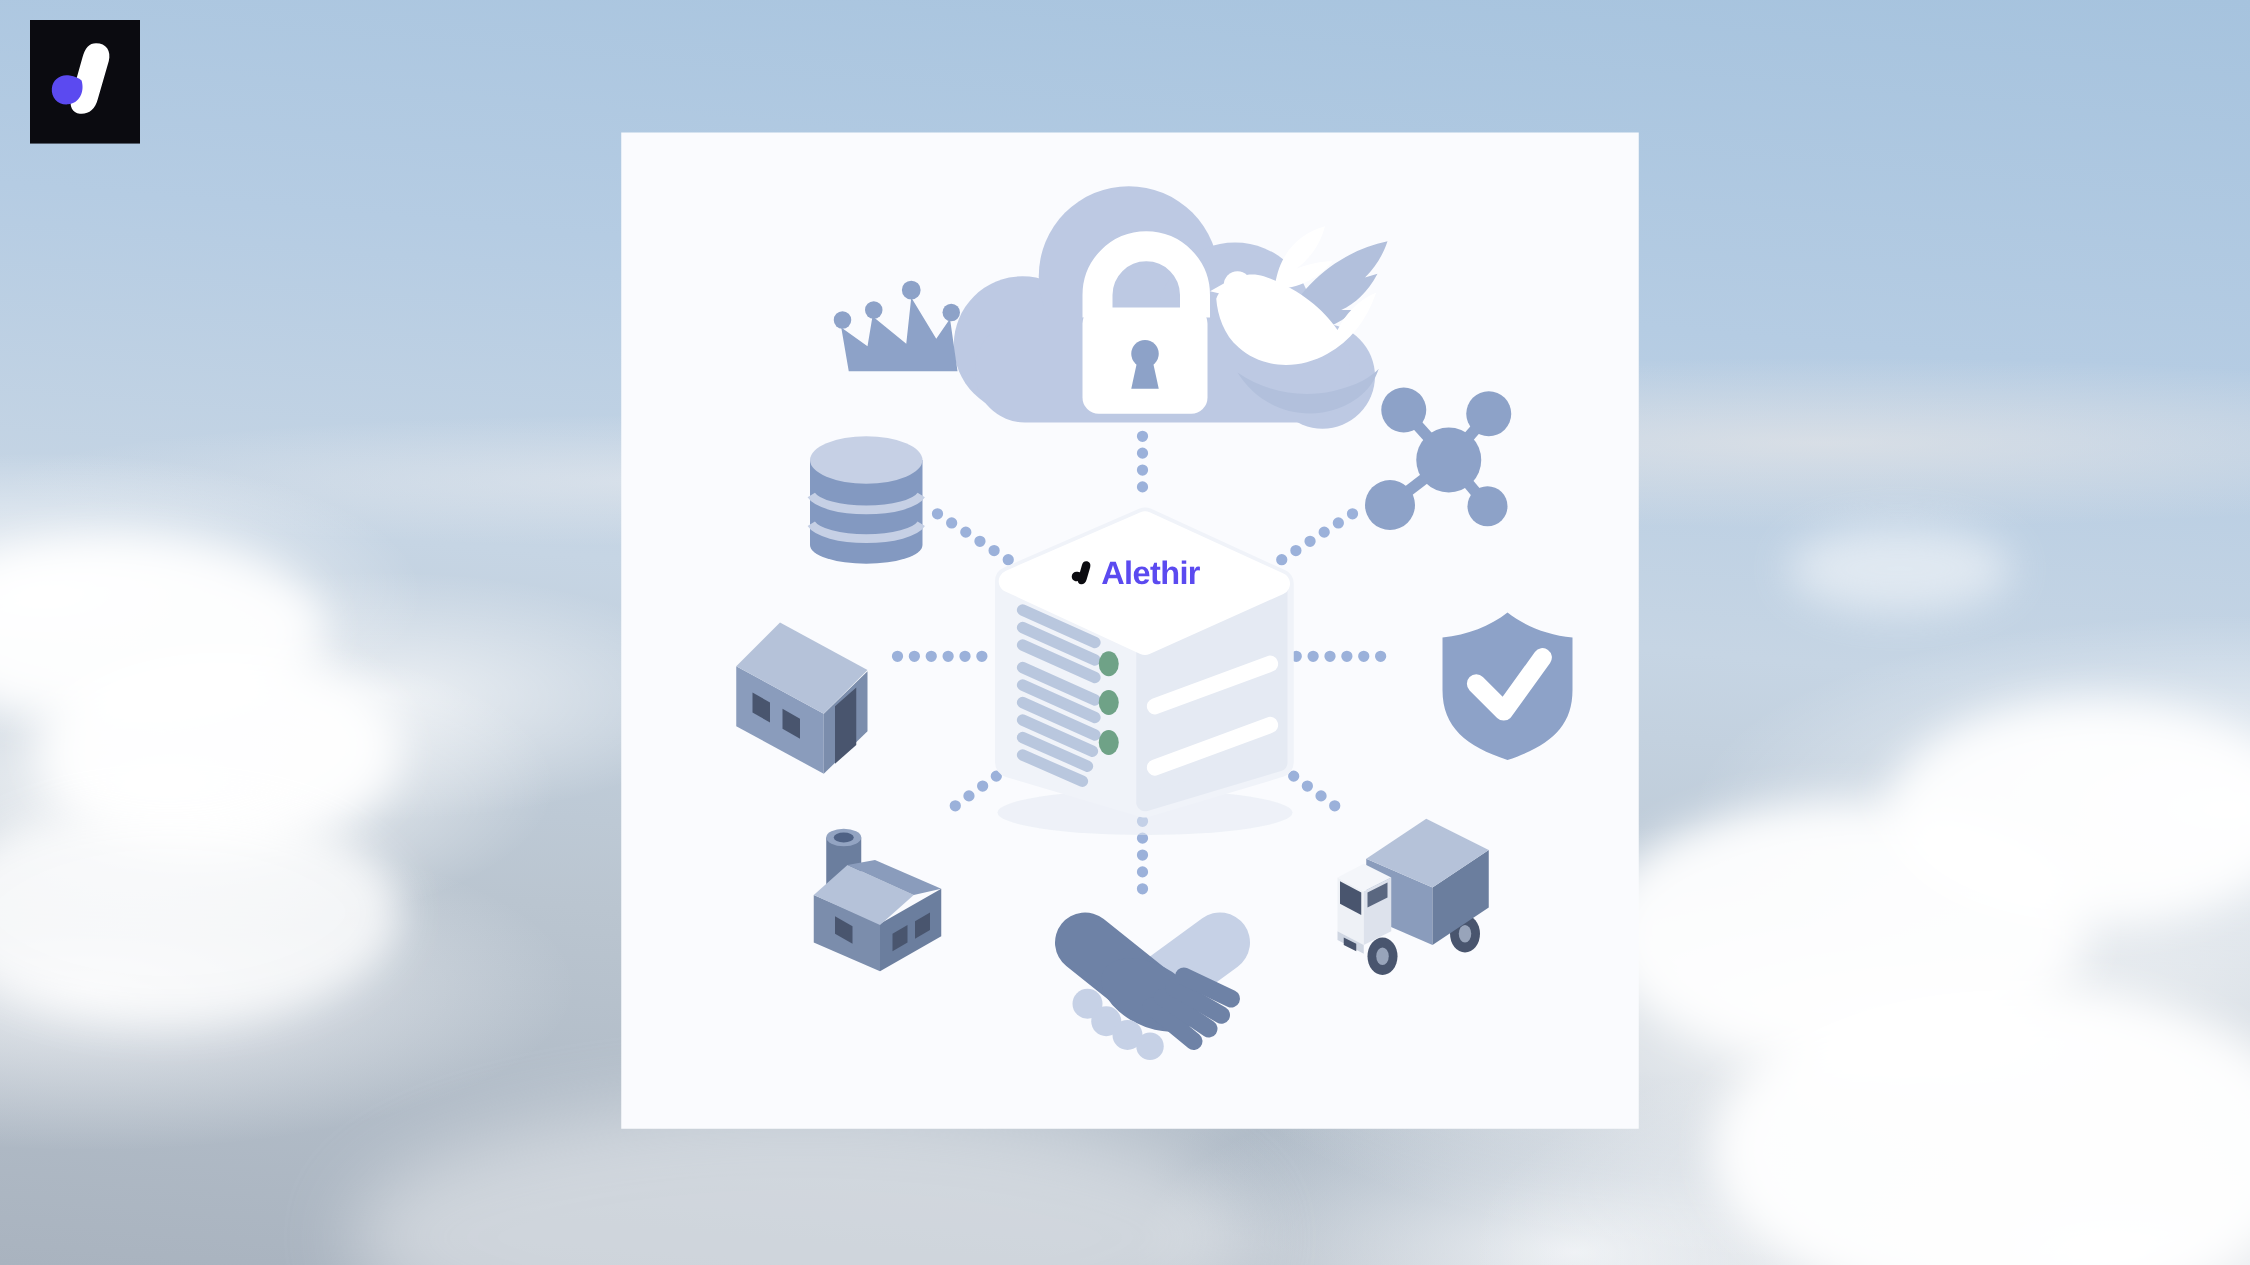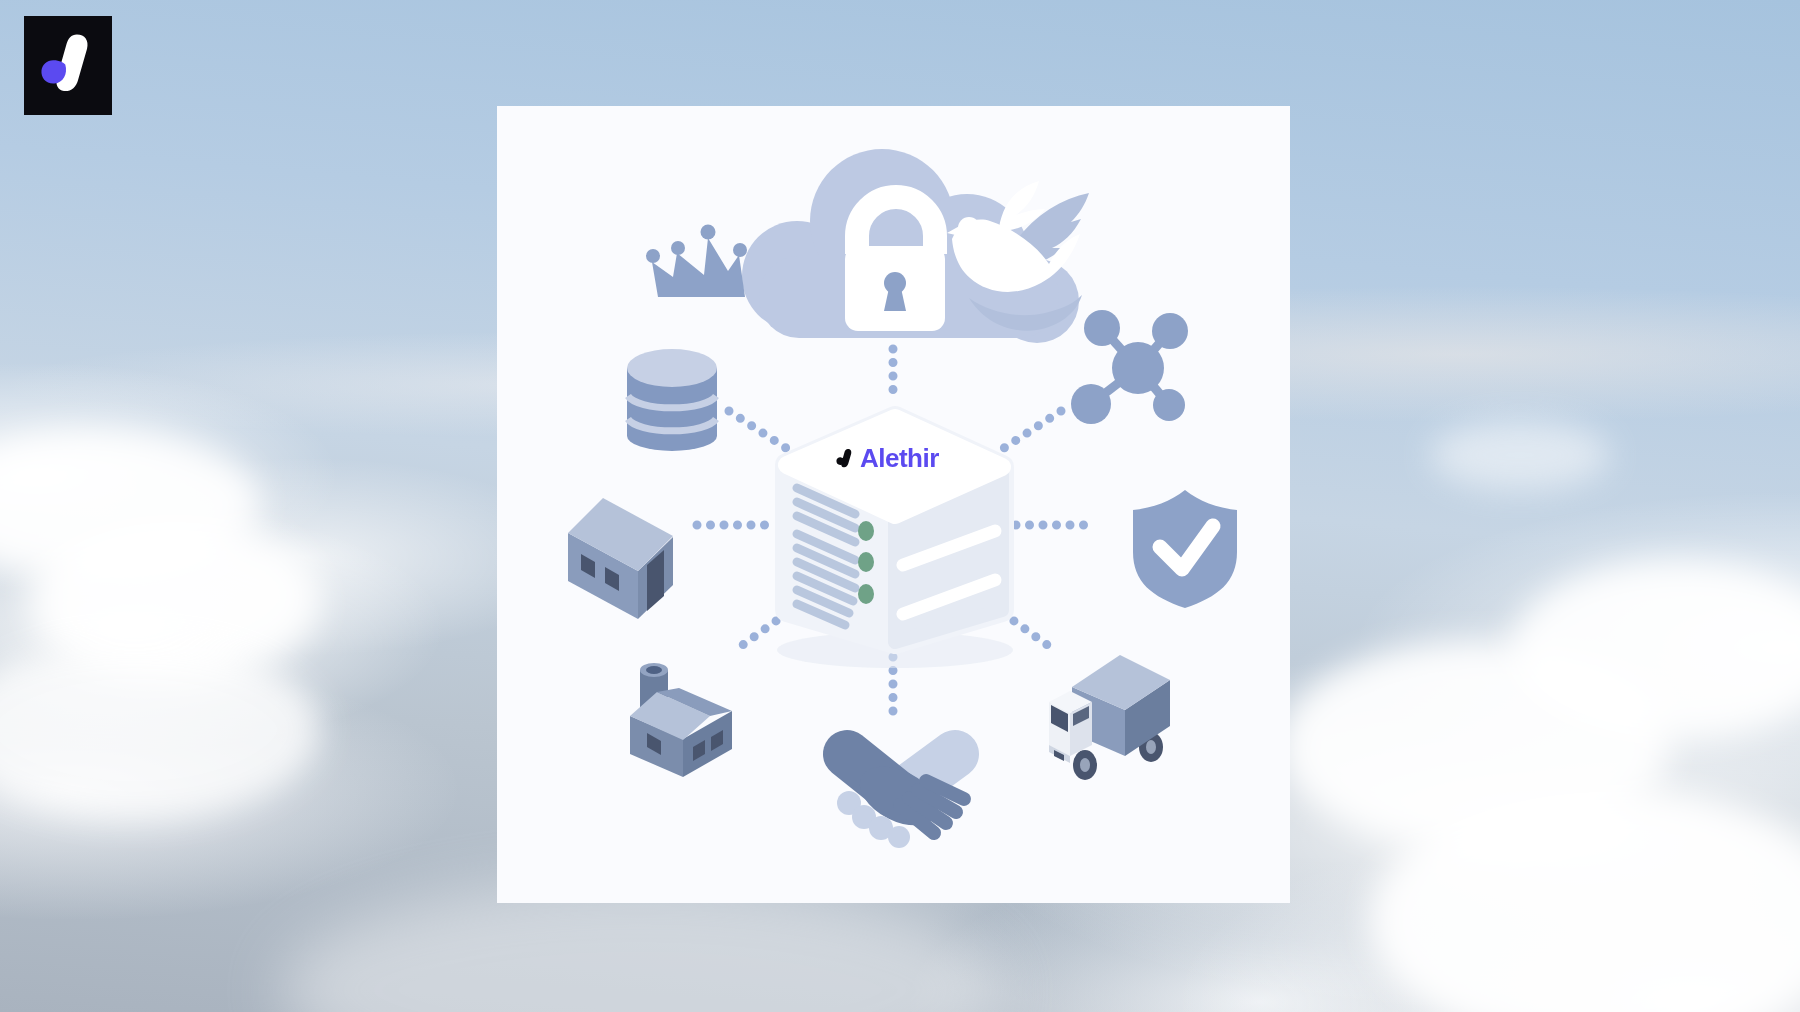--- a/index.html
+++ b/index.html
@@ -17,21 +17,21 @@
     radial-gradient(30% 18% at 4% 78%, rgba(246,247,249,.8), rgba(255,255,255,0) 72%),
     radial-gradient(50% 9% at 81% 35%, rgba(240,235,232,.55), rgba(255,255,255,0) 75%),
     radial-gradient(40% 7% at 30% 38%, rgba(244,242,242,.45), rgba(255,255,255,0) 75%),
     radial-gradient(30% 12% at 72% 93%, rgba(130,152,175,.45), rgba(130,152,175,0) 70%),
     linear-gradient(185deg, var(--sky-top,#a6c3de) 0%, #b5cce3 26%, #c6d5e4 48%, #bac5d0 72%, var(--haze-bottom,#a9b3bf) 100%);}
   .puff{position:absolute;background:rgba(255,255,255,.92);border-radius:50%;filter:blur(16px);}
   
   .corner-logo{position:absolute;left:24px;top:16px;width:88px;height:99px;}
   
   .panel{position:absolute;left:497px;top:106px;width:793px;height:797px;
-         background:var(--panel,#fafbfe);}
+         background:var(--panel,#fafbfe);padding-left:21px;}
   .panel svg{display:block;width:100%;height:100%;}
   
   .f-cloud{fill:var(--cloud,#bdc9e3)} .f-cloudD{fill:var(--cloud-deep,#b2c0dc)}
   .f-white{fill:#ffffff} .f-icon{fill:var(--icon,#8da2c8)}
   .f-iconD{fill:var(--icon-dark,#6e82a6)} .f-deep{fill:var(--icon-deep,#49556e)}
   .f-db{fill:var(--db-body,#8399c1)} .f-dbL{fill:var(--db-light,#c6d0e5)}
   .f-wL{fill:var(--wall-light,#b5c2d9)} .f-wM{fill:var(--wall-mid,#8a9cbc)}
   .f-wD{fill:var(--wall-dark,#7b8dac)} .f-wX{fill:var(--wall-deeper,#6b7e9e)}
   .f-hand{fill:var(--hand-light,#c6d1e6)} .f-cab{fill:var(--cab,#eef1f6)}
   .f-led{fill:var(--led,#6fa287)} .f-ink{fill:var(--ink,#0b0b10)}

